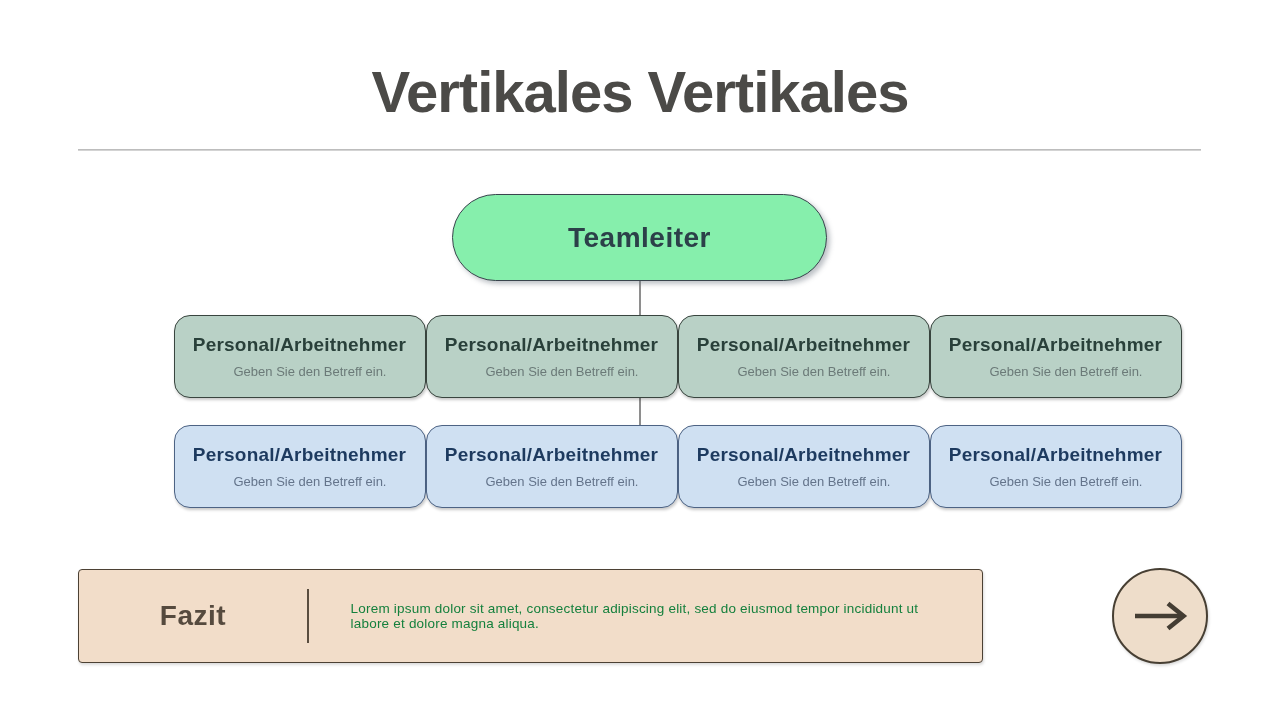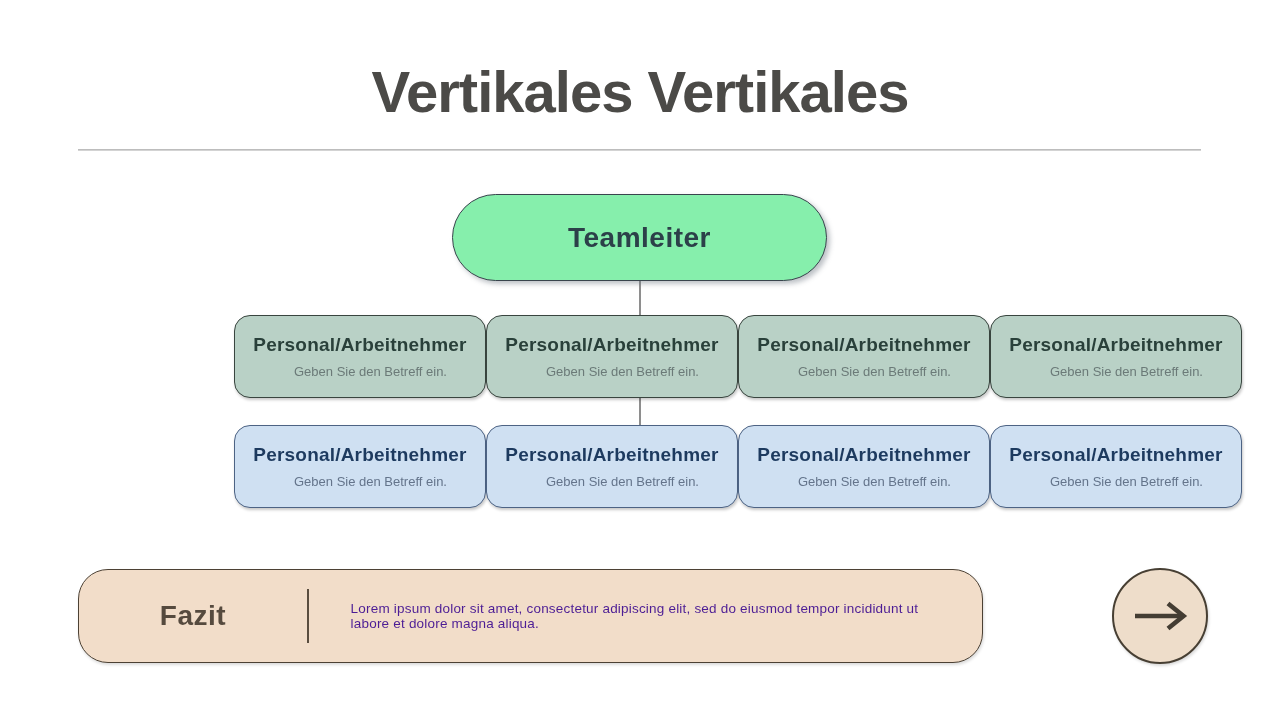--- a/index.html
+++ b/index.html
@@ -42,21 +42,21 @@
   }
   .hline { position: absolute; height: 1.6px; background: #636363; }
   .h-r1 { top: 355.5px; }
   .h-r2 { top: 465.5px; }
   .g1 { left: 329px; width: 43px; }
   .g2 { left: 621px; width: 43px; }
   .g3 { left: 913px; width: 43px; }
 
   .row {
     position: absolute; left: 78px; width: 1129px;
-    display: flex; justify-content: flex-end; padding-left: 35px;
+    display: flex; justify-content: center; padding-left: 35px;
   }
   .row-1 { top: 315px; }
   .row-2 { top: 425px; }
 
   .node {
     width: 252px; height: 83px; box-sizing: border-box;
     border-radius: 16px;
     display: flex; flex-direction: column; align-items: center; justify-content: center;
     gap: 8px;
     box-shadow: 1px 2px 3px rgba(0,0,0,0.22);
@@ -67,32 +67,32 @@
   .node-green .node-title { color: #29403a; }
   .node-blue  .node-title { color: #1d3a5f; }
   .node-sub { font-size: 13px; margin-left: 21px; }
   .node-green .node-sub { color: #6b7a78; }
   .node-blue  .node-sub { color: #64748b; }
 
   
   .fazit-bar {
     position: absolute; left: 78px; top: 569px; width: 905px; height: 94px;
     box-sizing: border-box;
-    background: #f2ddc9; border: 1.6px solid #4c4134; border-radius: 30px;
+    background: #f2ddc9; border: 1.6px solid #4c4134; border-radius: 4px;
     display: flex; align-items: center;
     box-shadow: 1px 2px 3px rgba(0,0,0,0.14);
   }
   .fazit-heading {
     width: 228px; text-align: center;
     font-size: 28px; font-weight: 600; color: #564a3e; letter-spacing: 0.5px;
   }
   .fazit-sep { width: 1.6px; height: 54px; background: #5a4d3f; }
   .fazit-body {
     flex: 1; padding: 0 32px 0 42px;
-    font-size: 13.5px; letter-spacing: 0.2px; color: #4c1d95;
+    font-size: 13.5px; letter-spacing: 0.2px; color: #15803d;
   }
 
   .next-btn {
     position: absolute; left: 1112px; top: 568px; width: 96px; height: 96px;
     box-sizing: border-box;
     background: #eeddca; border: 2px solid #473f33; border-radius: 50%;
     display: flex; align-items: center; justify-content: center;
     box-shadow: 1px 2px 3px rgba(0,0,0,0.15);
   }
   .next-btn svg { display: block; }

